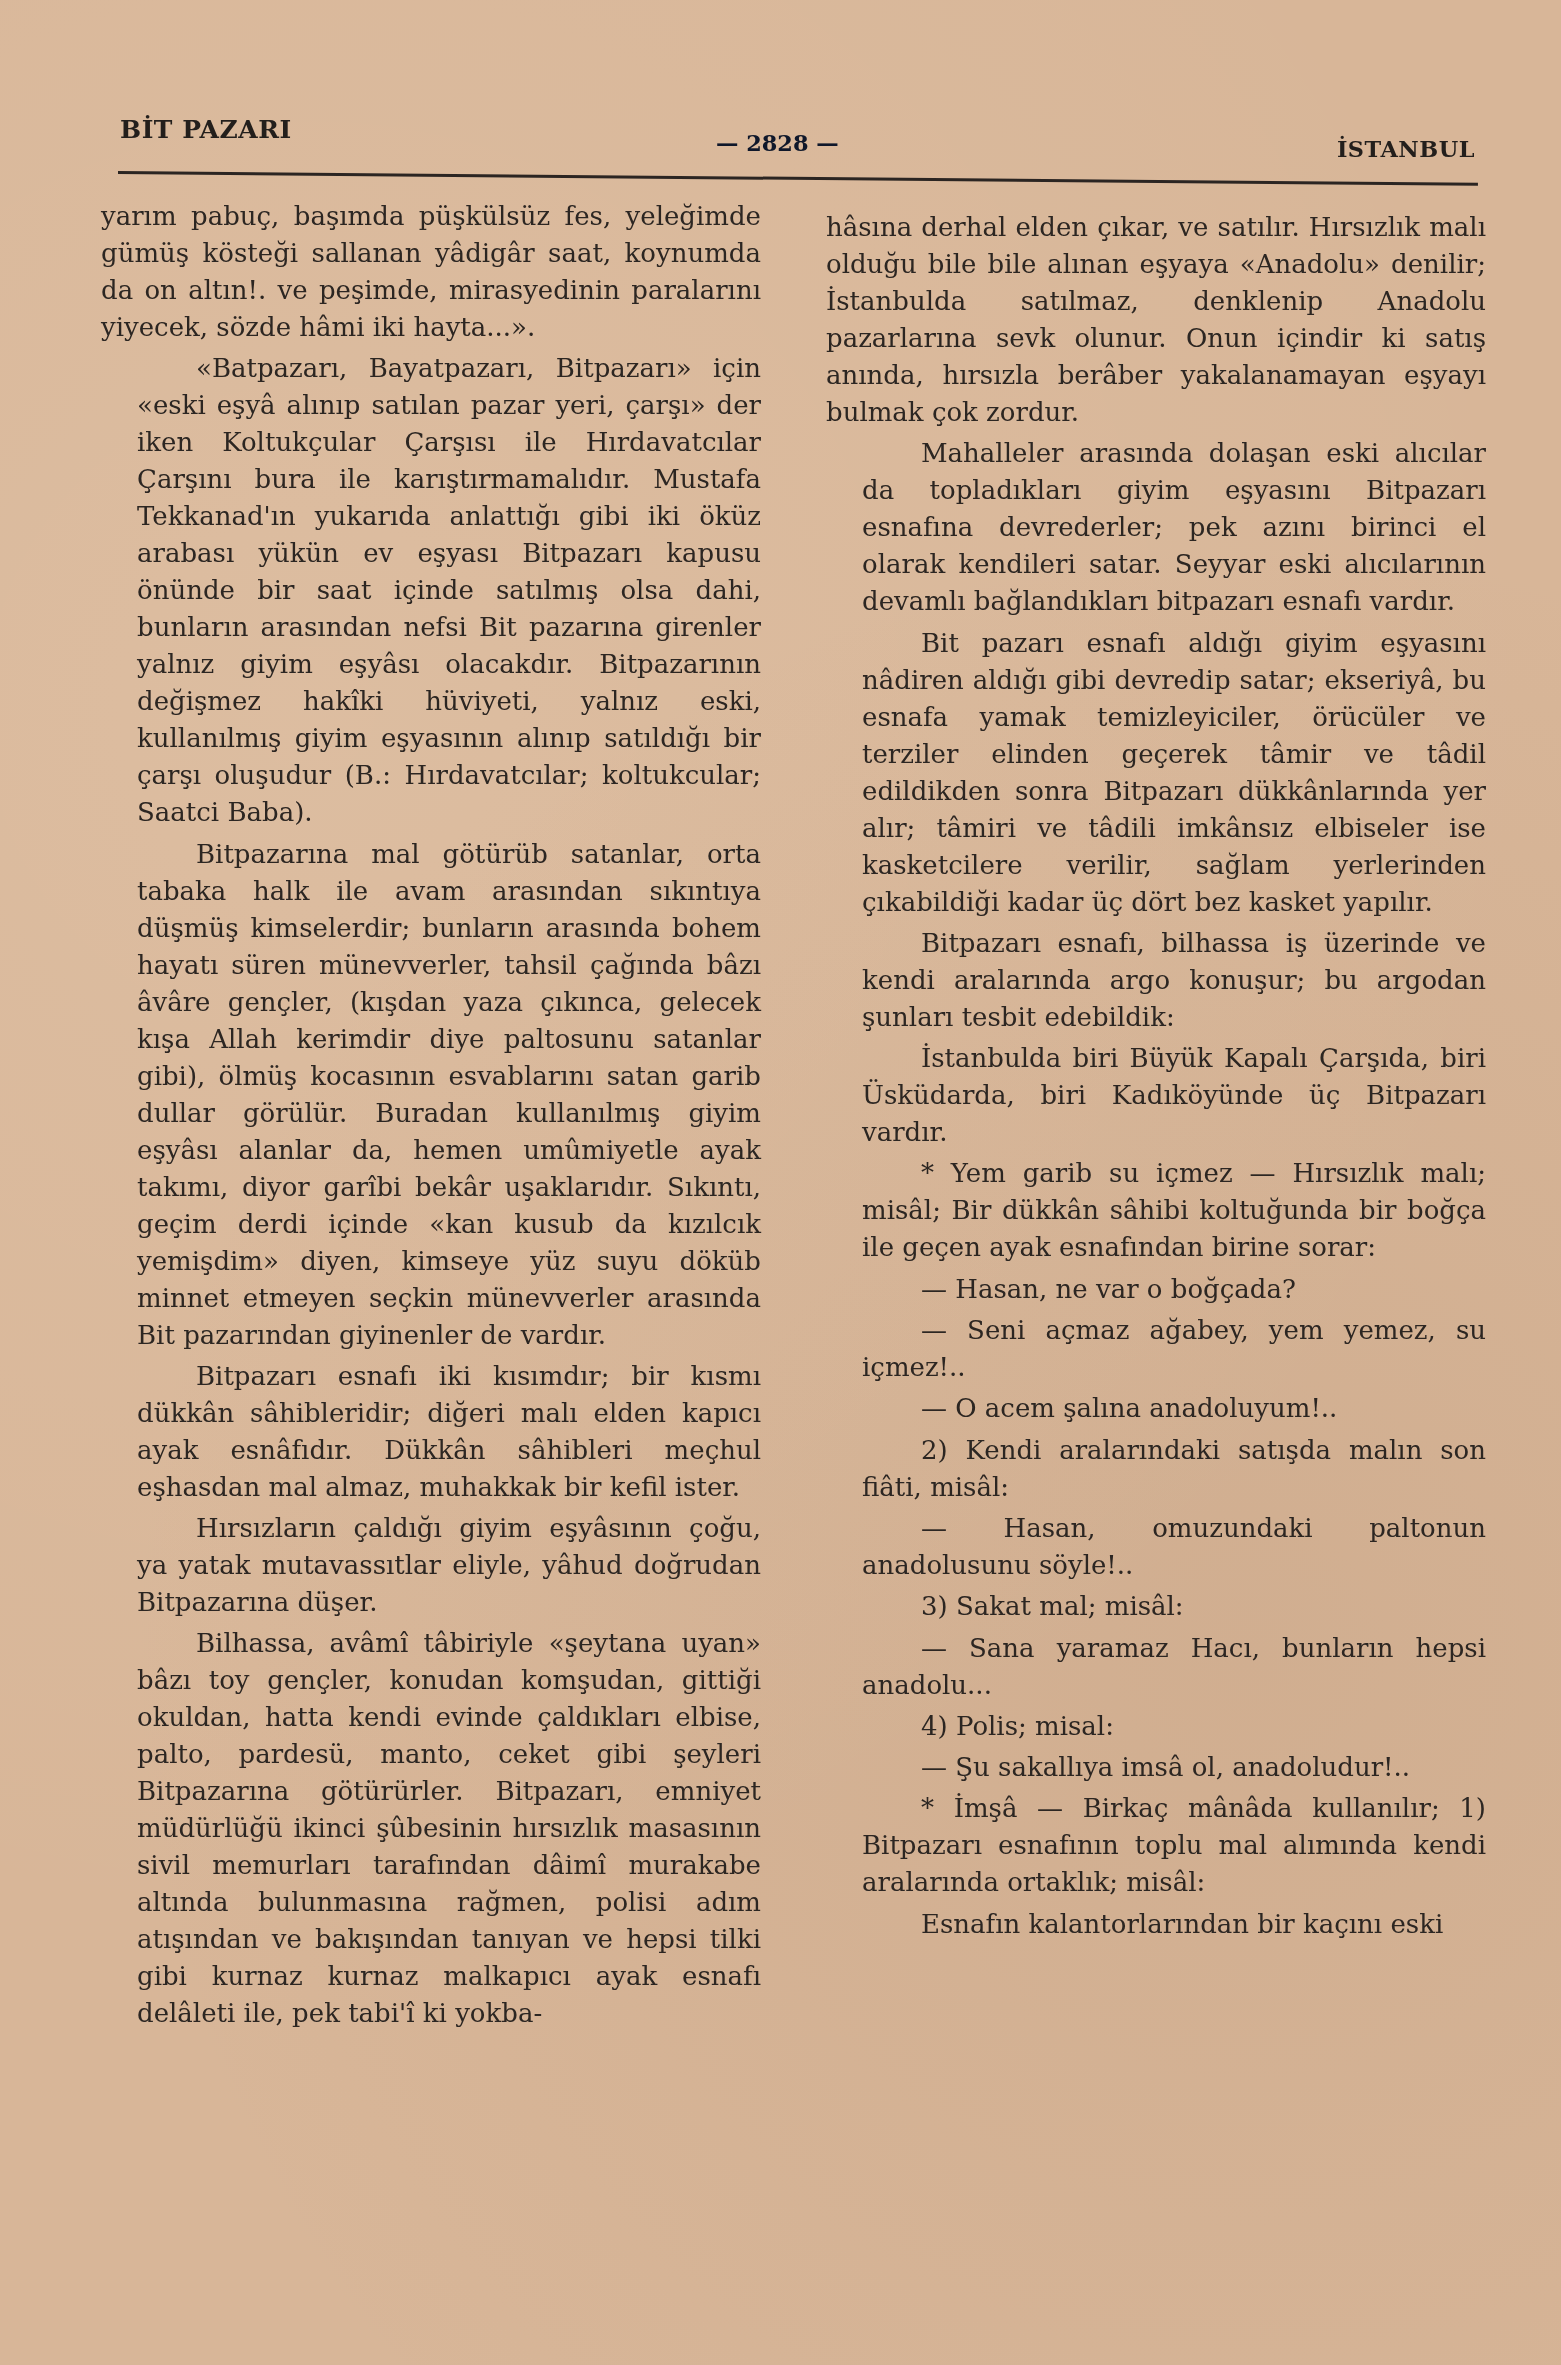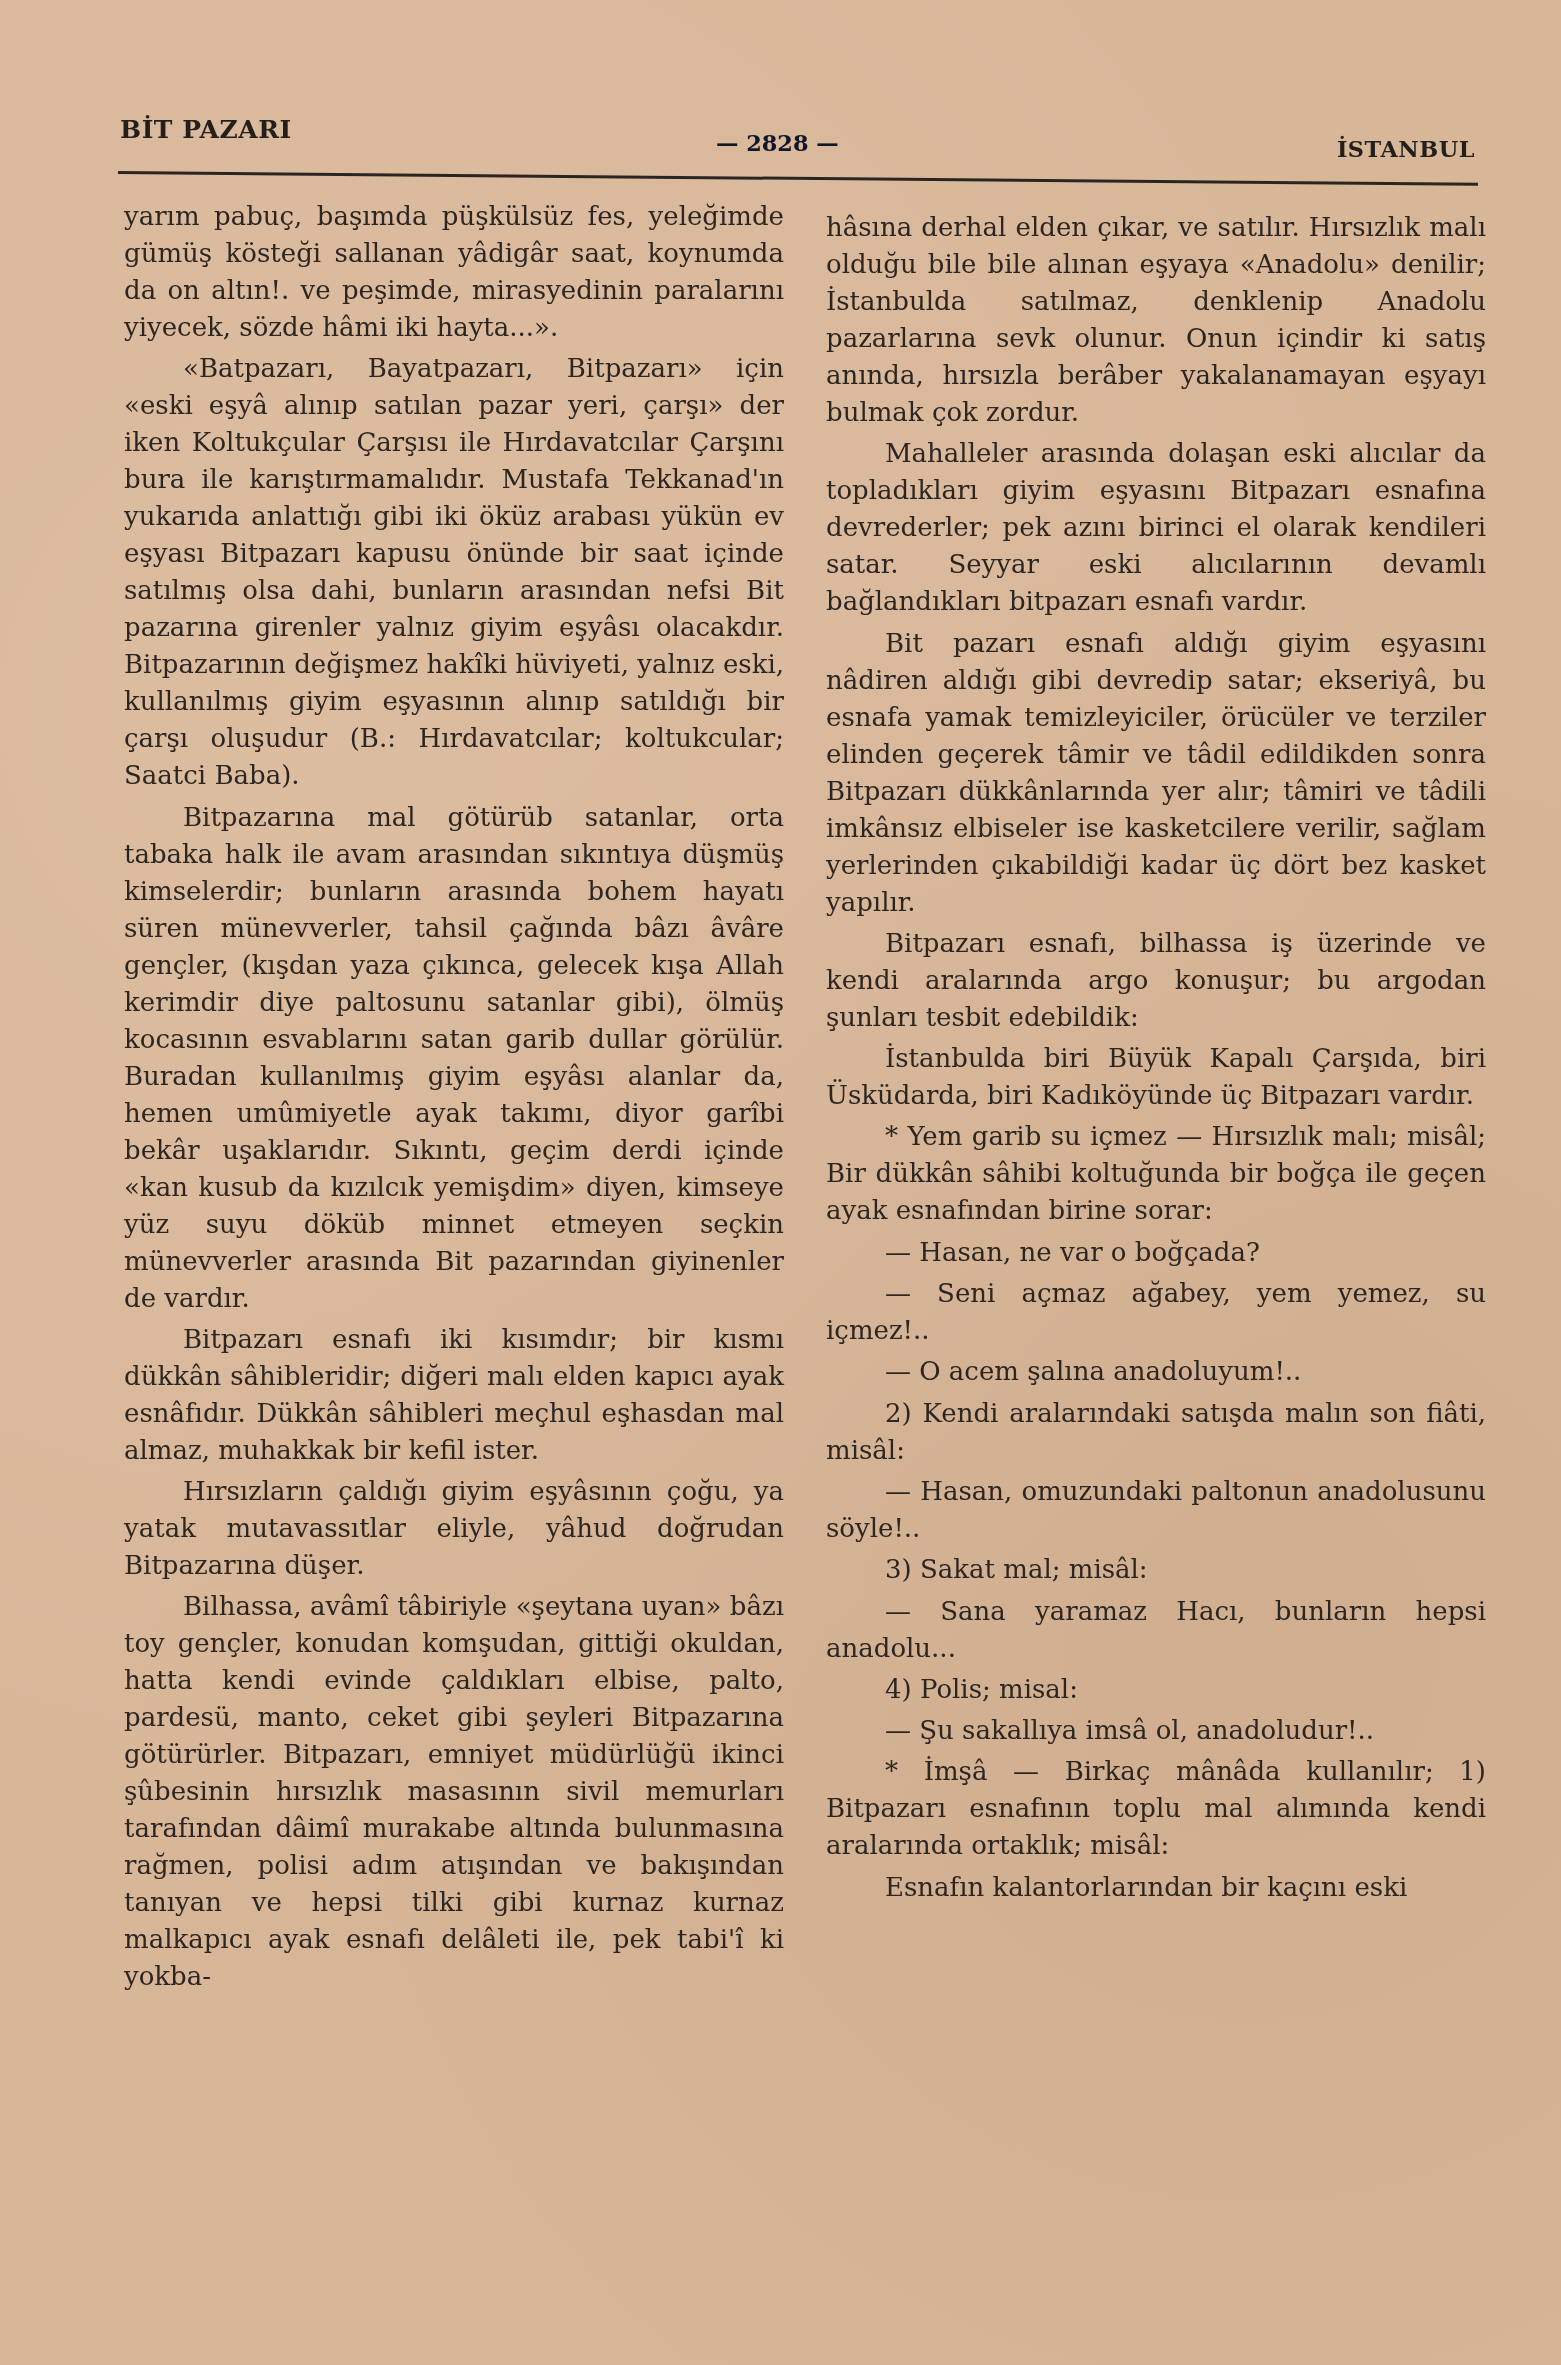--- a/index.html
+++ b/index.html
@@ -73,29 +73,29 @@
     .column {
       position: absolute;
       top: 198px;
       width: 660px;
       font-size: 26px;
       line-height: 37px;
       text-align: justify;
       hyphens: manual;
       color: #2c2622;
     }
-    .column.left { left: 124px; }
+    .column.left { left: 101px; }
     .column.right { left: 826px; top: 209px; }
     .para {
       margin: 0;
       text-indent: 0;
     }
     .para.indent { text-indent: 59px; }
     .para.dialogue { text-indent: 59px; }
-    .para + .para { margin-top: 4.3px; }
+    .para + .para { margin-top: 4.3px; margin-left: 36px; }
     .para.cont { text-indent: 0; }
   </style>
 </head>
 <body>
 
 <div class="page">
 
   <div class="running-header">
     <div class="header-left">BİT PAZARI</div>
     <div class="header-center">— 2828 —</div>

